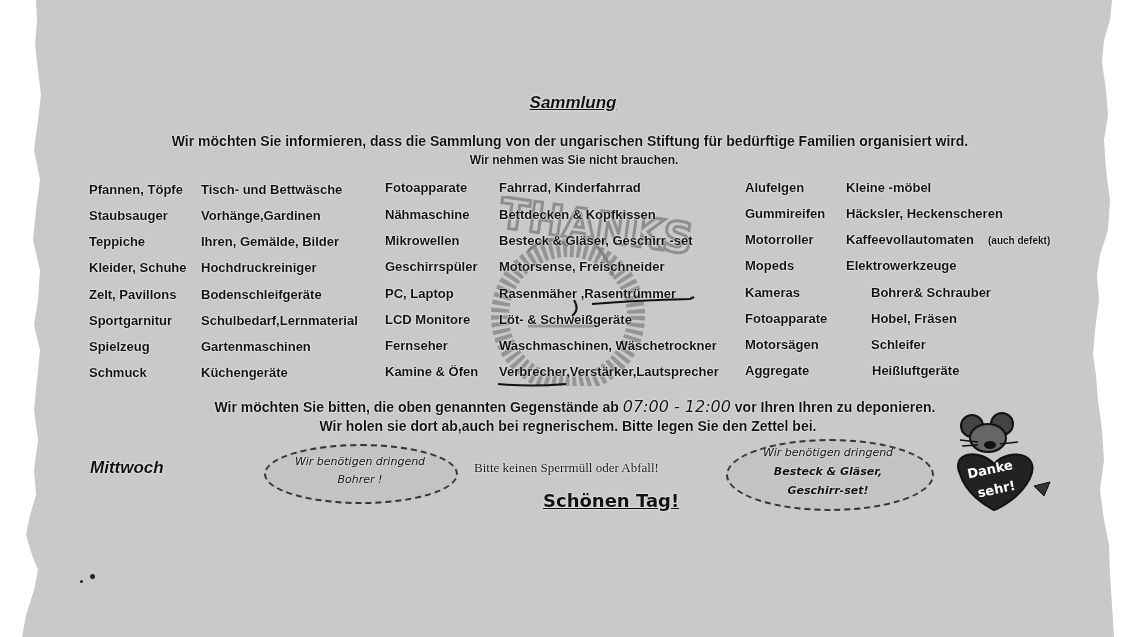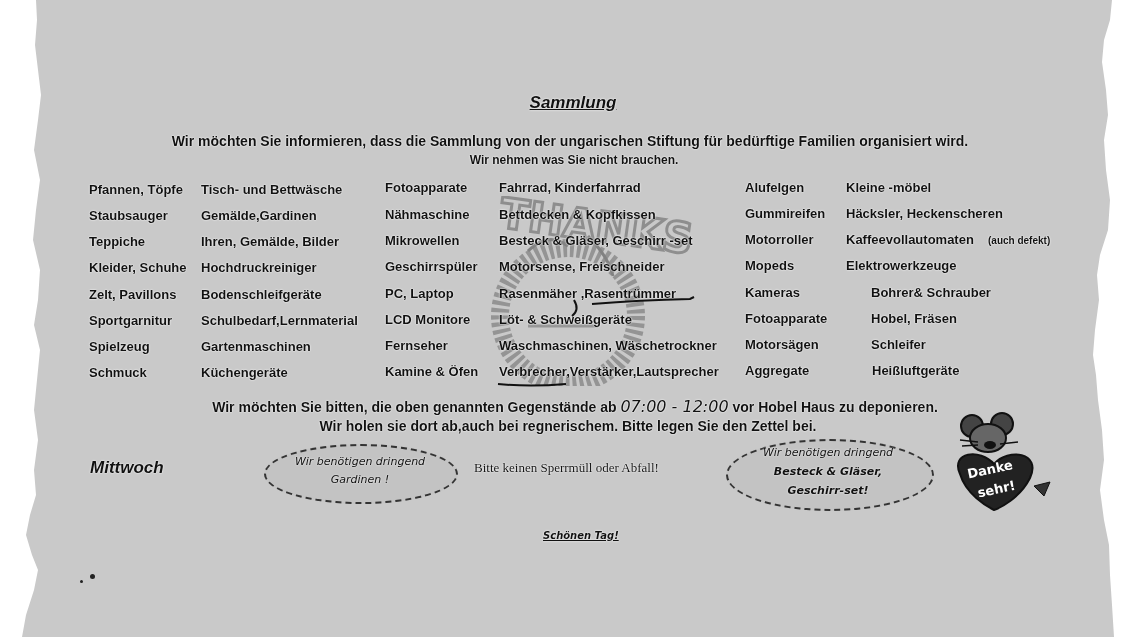--- a/index.html
+++ b/index.html
@@ -40,21 +40,21 @@
   .mittwoch { left:90px; top:458px; font-size:17px; font-style:italic; font-family:Liberation Sans, sans-serif; }
   .oval {
     position:absolute; border:2px dashed #333; border-radius:50%;
     background:rgba(190,190,190,0.5);
   }
   .oval-text {
     position:absolute; color:#111; font-family:"DejaVu Sans", sans-serif; font-style:italic;
     font-size:11px; text-align:center; white-space:nowrap; text-shadow:0 0 2px #fff;
   }
   .sperr { left:474px; top:460px; font-size:13px; font-family:"Liberation Serif", serif; font-weight:normal; }
-  .schoen { left:543px; top:490px; font-size:10px; font-style:italic; text-decoration:underline; font-family:"DejaVu Sans", sans-serif;margin-top:40px; }
+  .schoen { left:543px; top:490px; font-size:18px; text-decoration:underline; font-family:"DejaVu Sans", sans-serif; }
   .stamp {
     position:absolute; left:488px; top:196px; width:230px; height:190px; opacity:0.35;
   }
   .mascot { position:absolute; left:950px; top:412px; width:110px; height:100px; }
   .speck { position:absolute; border-radius:50%; background:#222; }
 </style>
 </head>
 <body>
 
 <div class="paper"></div>
@@ -76,21 +76,21 @@
   <div class="txt item" style="left:89px;top:182px">Pfannen, Töpfe</div>
   <div class="txt item" style="left:89px;top:208px">Staubsauger</div>
   <div class="txt item" style="left:89px;top:234px">Teppiche</div>
   <div class="txt item" style="left:89px;top:260px">Kleider, Schuhe</div>
   <div class="txt item" style="left:89px;top:287px">Zelt, Pavillons</div>
   <div class="txt item" style="left:89px;top:313px">Sportgarnitur</div>
   <div class="txt item" style="left:89px;top:339px">Spielzeug</div>
   <div class="txt item" style="left:89px;top:365px">Schmuck</div>
 
   <div class="txt item" style="left:201px;top:182px">Tisch- und Bettwäsche</div>
-  <div class="txt item" style="left:201px;top:208px">Gemälde,Gardinen</div>
+  <div class="txt item" style="left:201px;top:208px">Vorhänge,Gardinen</div>
   <div class="txt item" style="left:201px;top:234px">Ihren, Gemälde, Bilder</div>
   <div class="txt item" style="left:201px;top:260px">Hochdruckreiniger</div>
   <div class="txt item" style="left:201px;top:287px">Bodenschleifgeräte</div>
   <div class="txt item" style="left:201px;top:313px">Schulbedarf,Lernmaterial</div>
   <div class="txt item" style="left:201px;top:339px">Gartenmaschinen</div>
   <div class="txt item" style="left:201px;top:365px">Küchengeräte</div>
 
   <div class="txt item" style="left:385px;top:180px">Fotoapparate</div>
   <div class="txt item" style="left:385px;top:207px">Nähmaschine</div>
   <div class="txt item" style="left:385px;top:233px">Mikrowellen</div>
@@ -131,29 +131,29 @@
 
 <svg style="position:absolute;left:0;top:0;width:1140px;height:637px;pointer-events:none">
   <path d="M592 304 Q640 300 690 299 L694 297" stroke="#111" stroke-width="2" fill="none"></path>
   <path d="M498 384 Q530 387 566 384" stroke="#111" stroke-width="2" fill="none"></path>
   <path d="M574 300 Q580 310 572 316" stroke="#111" stroke-width="2" fill="none"></path>
 </svg>
 
 <div class="txt bitte1">
   <span>Wir möchten Sie bitten, die oben genannten Gegenstände ab</span>
   <span class="time">07:00  -  12:00</span>
-  <span>vor Hobel Haus zu deponieren.</span>
+  <span>vor Ihren Ihren zu deponieren.</span>
 </div>
 <div class="txt bitte2">Wir holen sie dort ab,auch bei regnerischem. Bitte legen Sie den Zettel bei.</div>
 
 <div class="txt mittwoch">Mittwoch</div>
 
 <div class="oval" style="left:264px;top:444px;width:190px;height:56px"></div>
 <div class="oval-text" style="left:270px;top:455px;width:180px">Wir benötigen dringend</div>
-<div class="oval-text" style="left:270px;top:473px;width:180px">Gardinen !</div>
+<div class="oval-text" style="left:270px;top:473px;width:180px">Bohrer !</div>
 
 <div class="txt sperr">Bitte keinen Sperrmüll oder Abfall!</div>
 <div class="txt schoen">Schönen Tag!</div>
 
 <div class="oval" style="left:726px;top:439px;width:204px;height:68px"></div>
 <div class="oval-text" style="left:728px;top:446px;width:200px">Wir benötigen dringend</div>
 <div class="oval-text" style="left:728px;top:465px;width:200px;font-weight:bold">Besteck &amp; Gläser,</div>
 <div class="oval-text" style="left:728px;top:484px;width:200px;font-weight:bold">Geschirr-set!</div>
 
 <svg class="mascot" viewBox="0 0 110 100">

